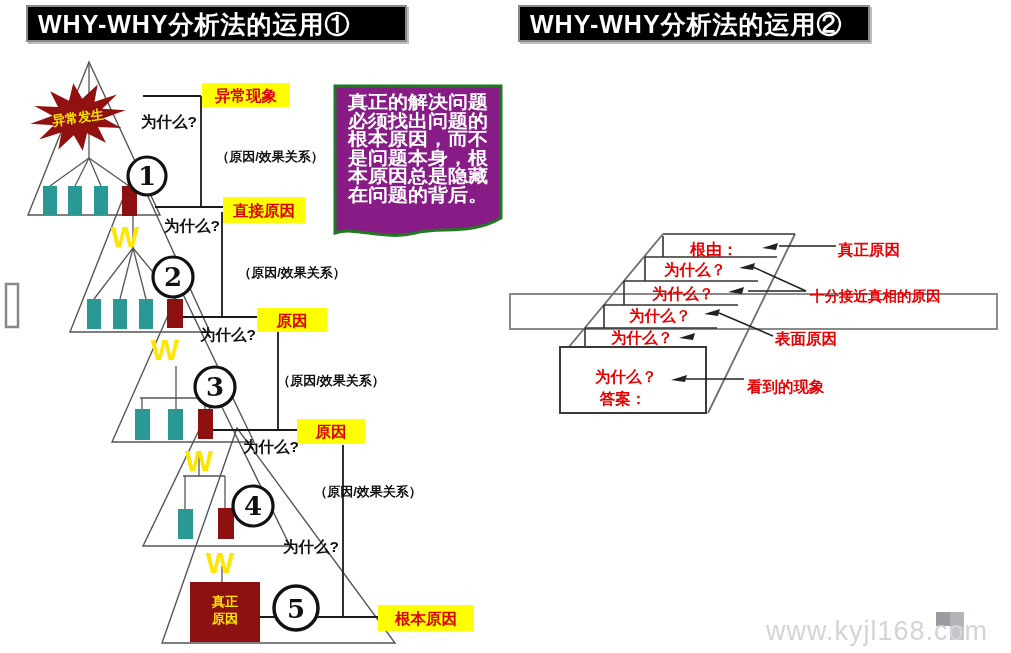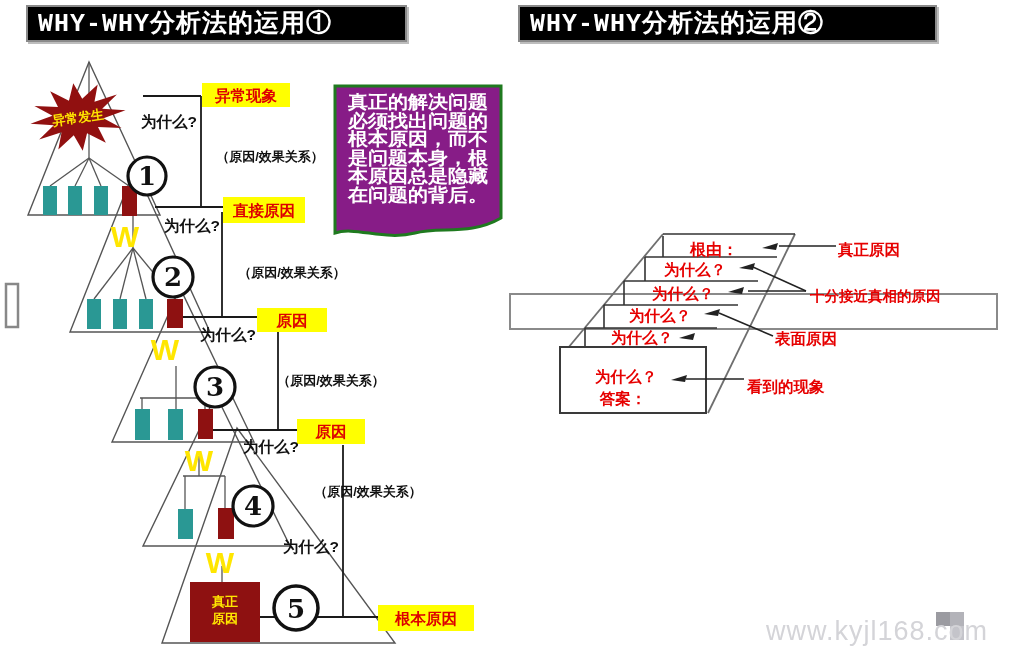--- a/index.html
+++ b/index.html
@@ -1,24 +1,24 @@
 <!DOCTYPE html>
 <html><head>
 <meta charset="utf-8">
 <style>
   html,body{margin:0;padding:0;background:#fff;}
   #canvas{position:relative;width:1011px;height:653px;background:#ffffff;overflow:hidden;
           font-family:"Liberation Sans",sans-serif;}
   .titlebar{position:absolute;top:5px;height:37px;background:#000;color:#fff;
             border:2px solid #8a8a8a;box-shadow:2px 2px 0 #bdbdbd;
-            font-family:Liberation Mono, monospace;font-weight:bold;font-size:25px;
+            font-family:Liberation Sans, sans-serif;font-weight:bold;font-size:25px;
             line-height:35px;padding-left:10px;box-sizing:border-box;letter-spacing:1px;
             white-space:nowrap;}
   #titlebar-left{left:26px;width:381px;}
-  #titlebar-right{left:518px;width:419px;}
+  #titlebar-right{left:518px;width:352px;}
   svg{position:absolute;left:0;top:0;}
   .t-why{font-weight:bold;font-size:15.5px;fill:#111;}
   .t-rel{font-weight:bold;font-size:13px;fill:#111;}
   .t-ylabel{font-weight:bold;font-size:15.5px;fill:#dd0000;}
   .t-red{font-weight:bold;fill:#e60000;}
   .t-w{font-weight:bold;font-size:30px;fill:#ffe600;}
   .t-num{font-family:"DejaVu Serif",serif;font-weight:bold;font-size:26px;fill:#111;}
   .t-note{font-weight:bold;font-size:18px;fill:#ffffff;}
   .t-star{font-weight:bold;font-size:13px;fill:#ffe600;}
   .t-root{font-weight:bold;font-size:13px;fill:#ffe600;}

